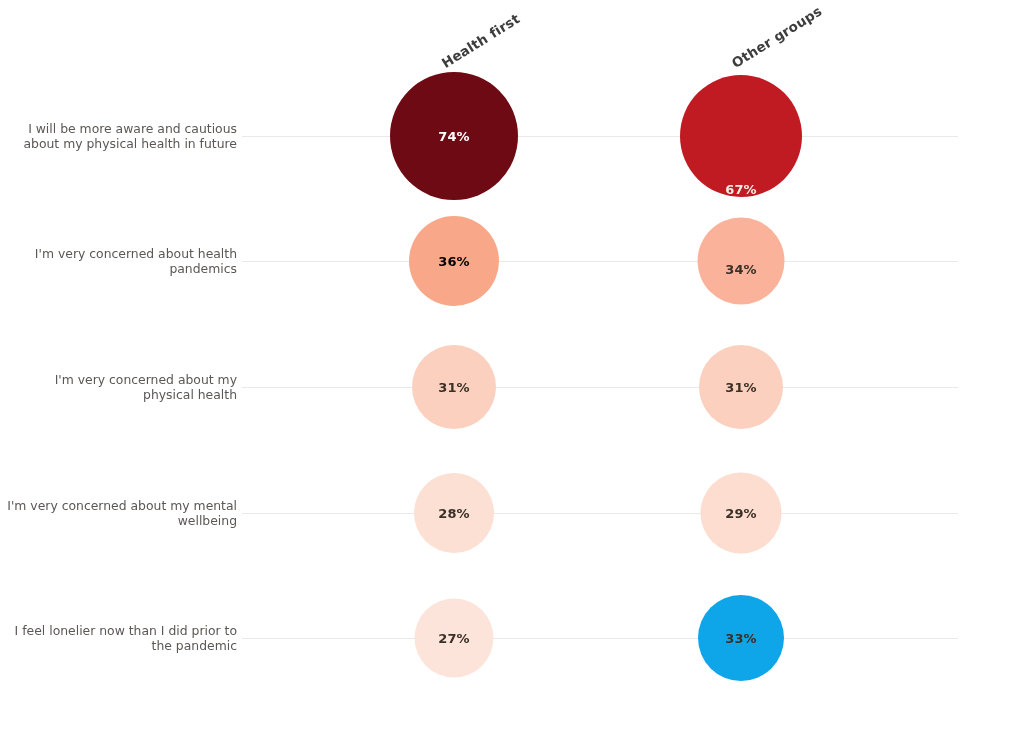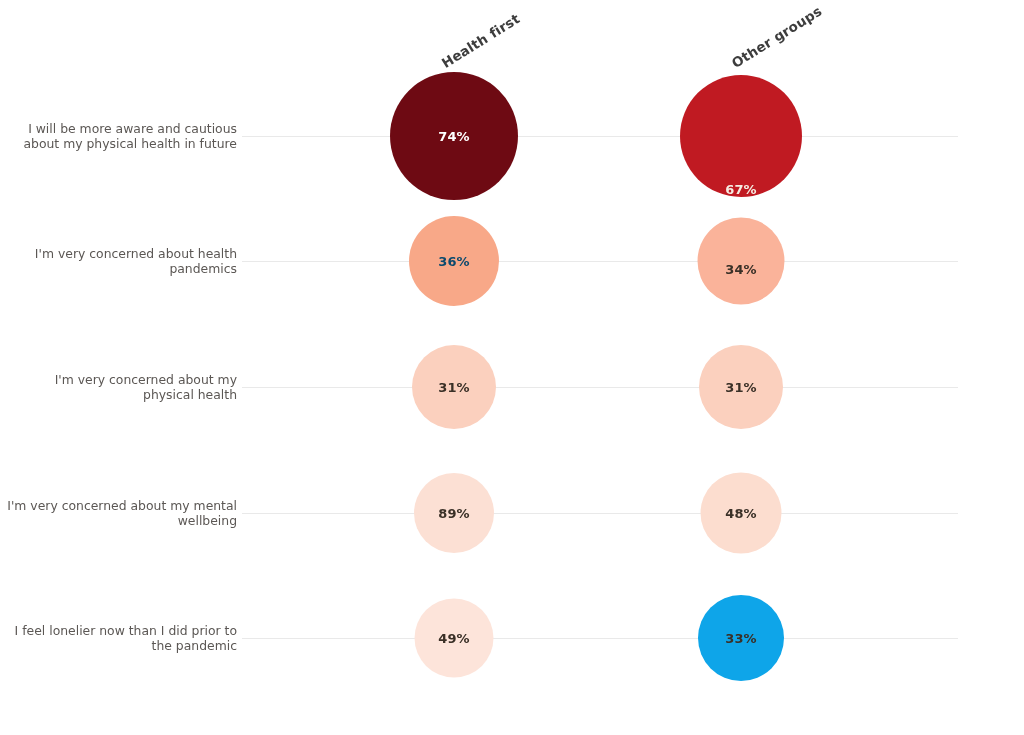--- a/index.html
+++ b/index.html
@@ -96,38 +96,38 @@
 the pandemic</div>
 
   <div id="bubble-layer">
       <div class="bubble" style="left: 454px; top: 136px; width: 128px; height: 128px; background: rgb(110, 10, 19);">
         <span class="bubble-value" style="color: rgb(255, 255, 255);">74%</span>
       </div>
       <div class="bubble" style="left: 741px; top: 136px; width: 122px; height: 122px; background: rgb(192, 26, 34); align-items: flex-end;">
         <span class="bubble-value" style="color: rgb(245, 236, 226);">67%</span>
       </div>
       <div class="bubble" style="left: 454px; top: 261px; width: 90px; height: 90px; background: rgb(248, 168, 136);">
-        <span class="bubble-value" style="color: #0c4a6e;">36%</span>
+        <span class="bubble-value" style="color: #000000;">36%</span>
       </div>
       <div class="bubble" style="left: 741px; top: 261px; width: 87px; height: 87px; background: rgb(250, 179, 154);">
         <span class="bubble-value" style="color: rgb(58, 48, 39); margin-top: 16px;">34%</span>
       </div>
       <div class="bubble" style="left: 454px; top: 387px; width: 84px; height: 84px; background: rgb(251, 208, 190);">
         <span class="bubble-value" style="color: rgb(58, 48, 39);">31%</span>
       </div>
       <div class="bubble" style="left: 741px; top: 387px; width: 84px; height: 84px; background: rgb(251, 208, 190);">
         <span class="bubble-value" style="color: rgb(58, 48, 39);">31%</span>
       </div>
       <div class="bubble" style="left: 454px; top: 513px; width: 80px; height: 80px; background: rgb(252, 224, 212);">
-        <span class="bubble-value" style="color: rgb(58, 48, 39);">89%</span>
+        <span class="bubble-value" style="color: rgb(58, 48, 39);">28%</span>
       </div>
       <div class="bubble" style="left: 741px; top: 513px; width: 81px; height: 81px; background: rgb(252, 221, 207);">
-        <span class="bubble-value" style="color: rgb(58, 48, 39);">48%</span>
+        <span class="bubble-value" style="color: rgb(58, 48, 39);">29%</span>
       </div>
       <div class="bubble" style="left: 454px; top: 638px; width: 79px; height: 79px; background: rgb(253, 228, 218);">
-        <span class="bubble-value" style="color: rgb(58, 48, 39);">49%</span>
+        <span class="bubble-value" style="color: rgb(58, 48, 39);">27%</span>
       </div>
       <div class="bubble" style="left: 741px; top: 638px; width: 86px; height: 86px; background: #0ea5e9;">
         <span class="bubble-value" style="color: rgb(58, 48, 39);">33%</span>
       </div>
     </div>
 
 </div>
 
 </body></html>

